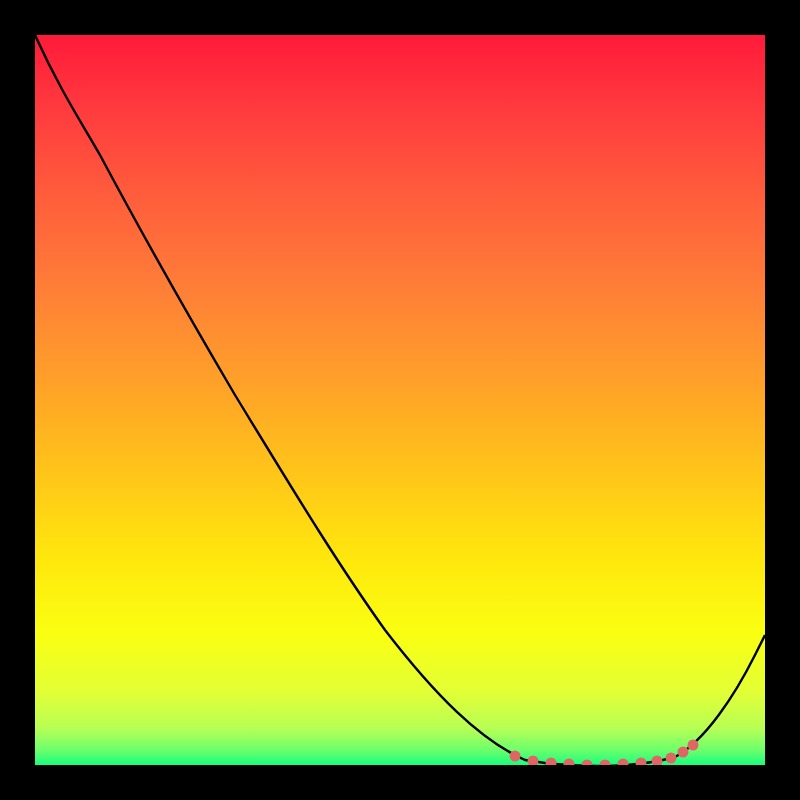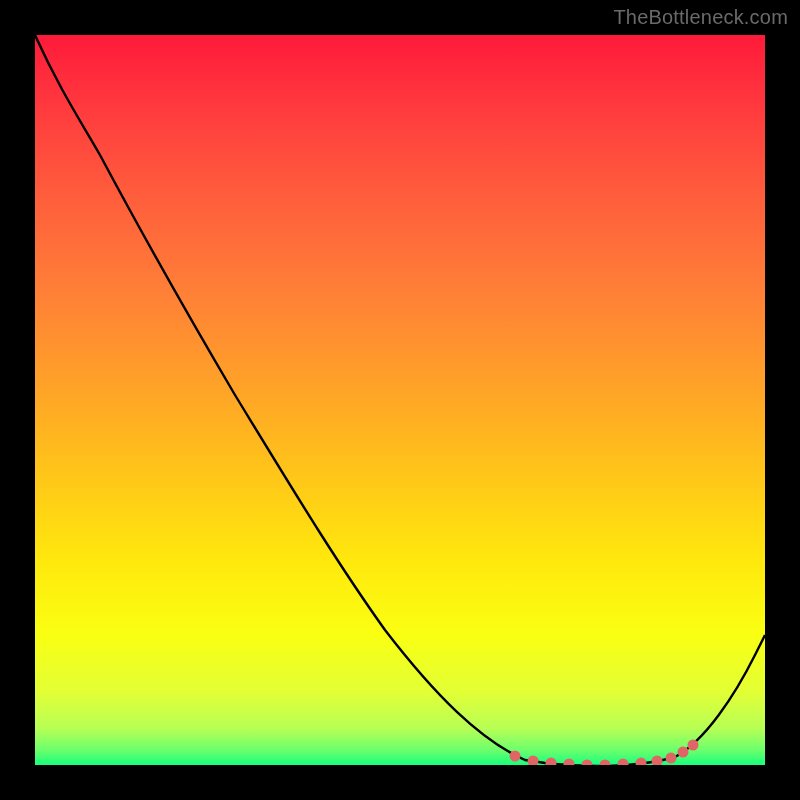--- a/index.html
+++ b/index.html
@@ -47,21 +47,20 @@
     top: 0;
     width: 730px;
     height: 730px;
     z-index: 3;
   }
 </style>
 </head>
 <body>
 <div class="root">
 
-  <div class="watermark">TheBottleneck.com</div>
 
   <div class="plot-area">
     <svg class="gradient-fill" viewBox="0 0 730 730" preserveAspectRatio="none">
       <defs>
         <linearGradient id="bg-grad" x1="0" y1="0" x2="0" y2="1">
           <stop offset="0%" stop-color="#ff1a3a"></stop>
           <stop offset="10%" stop-color="#ff3a3e"></stop>
           <stop offset="22%" stop-color="#ff5d3c"></stop>
           <stop offset="35%" stop-color="#ff7f37"></stop>
           <stop offset="48%" stop-color="#ffa228"></stop>

